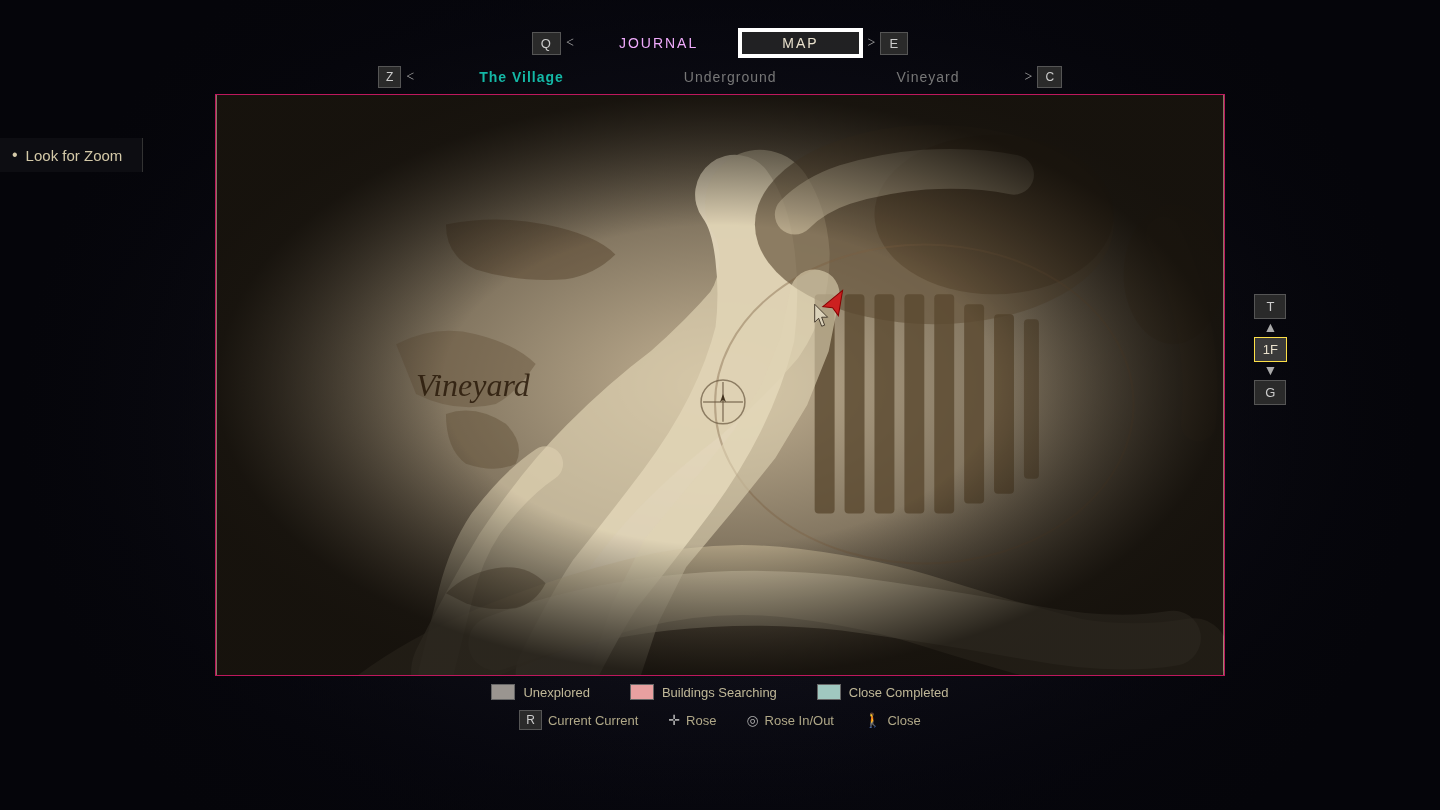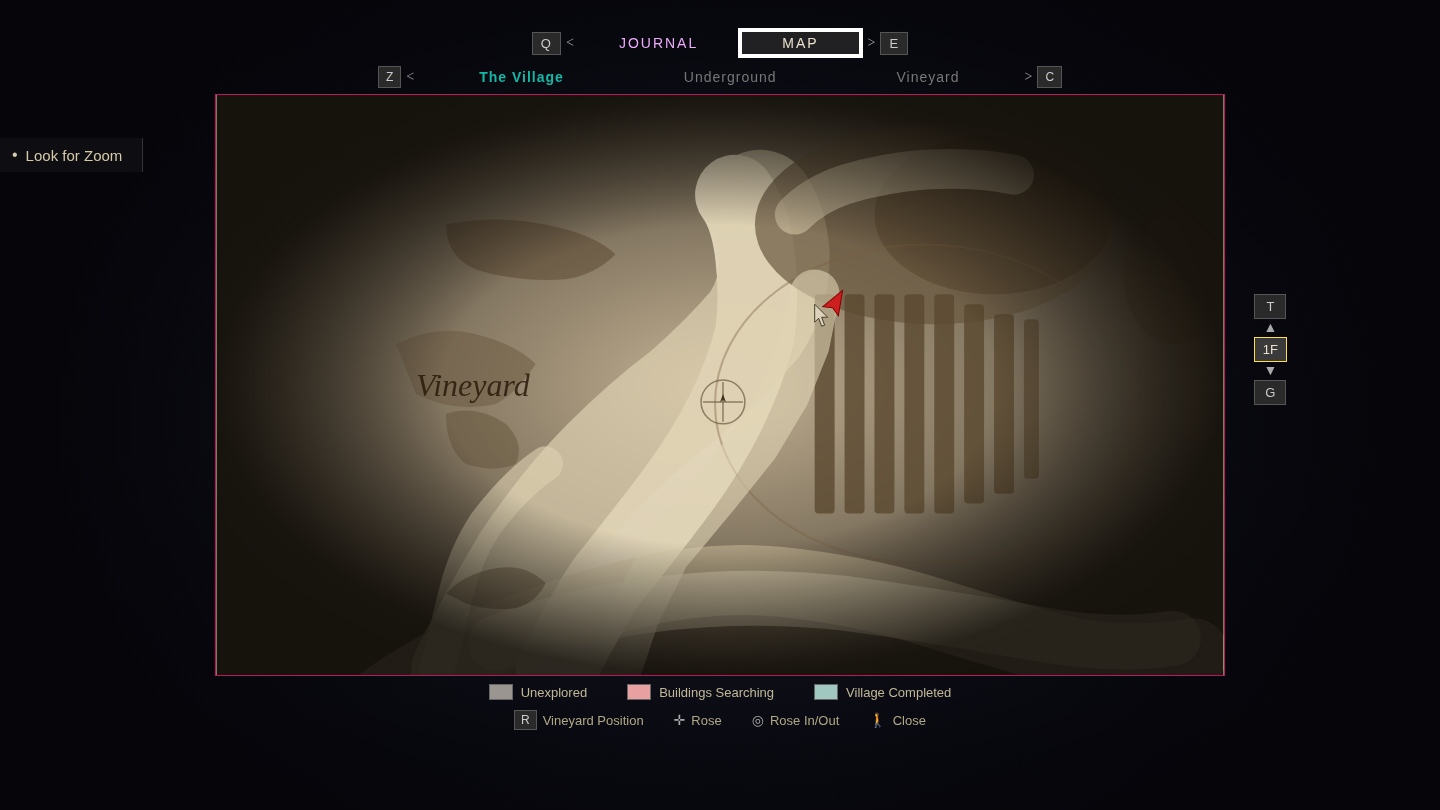--- a/index.html
+++ b/index.html
@@ -413,28 +413,28 @@
     <div class="legend-item">
       <div class="legend-swatch swatch-unexplored"></div>
       <span>Unexplored</span>
     </div>
     <div class="legend-item">
       <div class="legend-swatch swatch-searching"></div>
       <span>Buildings Searching</span>
     </div>
     <div class="legend-item">
       <div class="legend-swatch swatch-completed"></div>
-      <span>Village Completed</span>
+      <span>Close Completed</span>
     </div>
   </div>
 
   <div class="bottom-controls">
     <div class="ctrl-item">
       <span class="ctrl-key">R</span>
-      <span>Vineyard Position</span>
+      <span>Current Current</span>
     </div>
     <div class="ctrl-item">
       <span class="ctrl-icon">✛</span>
       <span>Rose</span>
     </div>
     <div class="ctrl-item">
       <span class="ctrl-icon">◎</span>
       <span>Rose In/Out</span>
     </div>
     <div class="ctrl-item">

